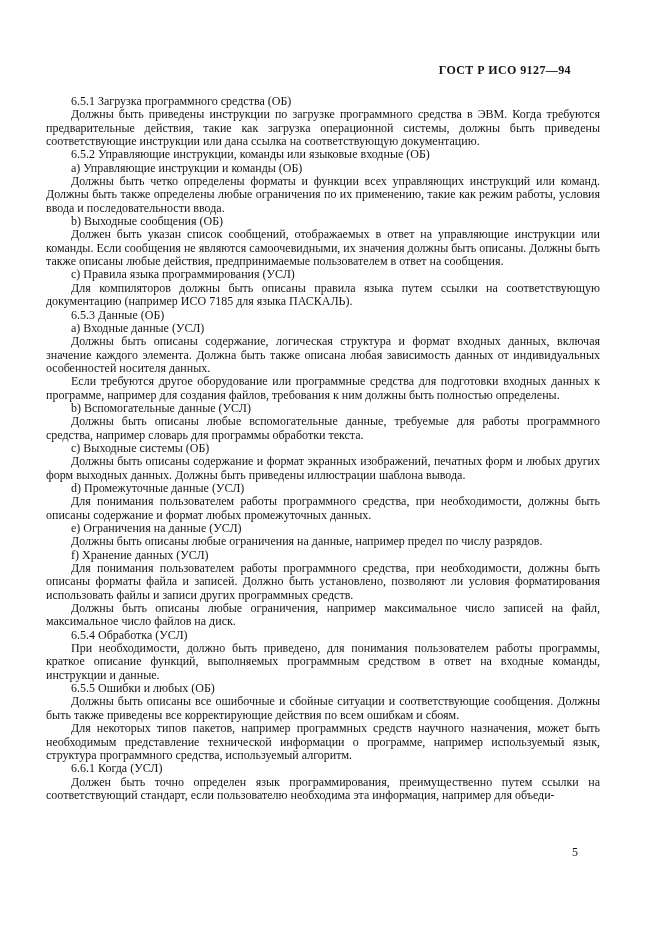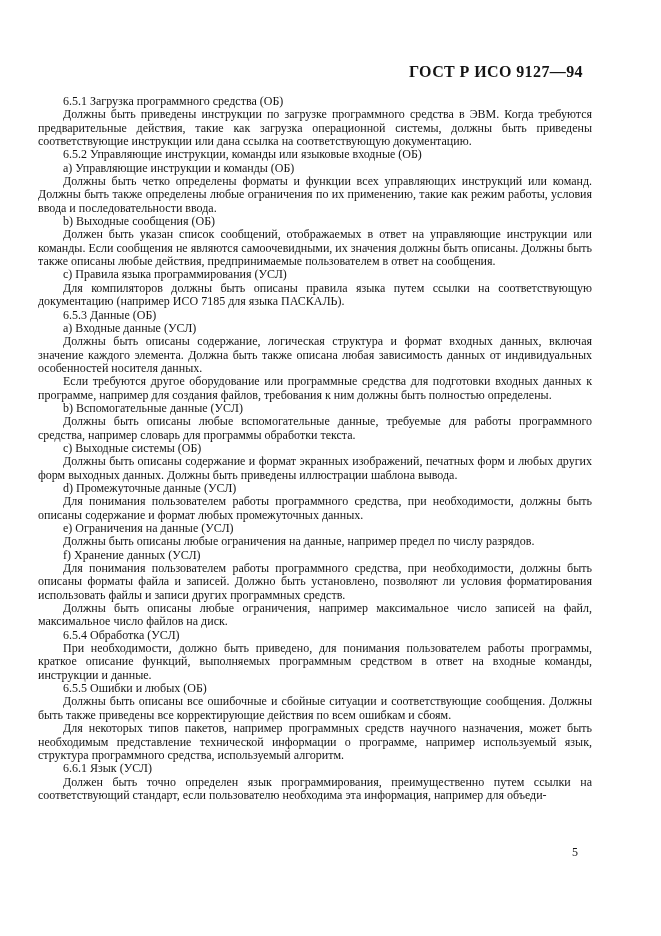--- a/index.html
+++ b/index.html
@@ -12,32 +12,32 @@
     width: 661px;
     height: 936px;
     background: #ffffff;
     font-family: "Liberation Serif", "DejaVu Serif", serif;
     color: #141414;
     overflow: hidden;
   }
   .running-header {
     position: absolute;
     top: 63px;
-    left: 28px;
+    left: 16px;
     width: 555px;
     text-align: right;
     font-weight: bold;
-    font-size: 16px;
+    font-size: 12px;
     letter-spacing: 0.4px;
     white-space: nowrap;
   }
   .doc-body {
     position: absolute;
     top: 95px;
-    left: 38px;
+    left: 46px;
     width: 554px;
     font-size: 12px;
     line-height: 13.35px;
     text-align: justify;
   }
   .doc-body p.para {
     margin: 0;
     padding: 0;
     text-indent: 25px;
   }
@@ -82,18 +82,18 @@
       <p class="para">e) Ограничения на данные (УСЛ)</p>
       <p class="para">Должны быть описаны любые ограничения на данные, например предел по числу разрядов.</p>
       <p class="para">f) Хранение данных (УСЛ)</p>
       <p class="para">Для понимания пользователем работы программного средства, при необходимости, должны быть описаны форматы файла и записей. Должно быть установлено, позволяют ли условия форматирования использовать файлы и записи других программных средств.</p>
       <p class="para">Должны быть описаны любые ограничения, например максимальное число записей на файл, максимальное число файлов на диск.</p>
       <p class="para">6.5.4 Обработка (УСЛ)</p>
       <p class="para">При необходимости, должно быть приведено, для понимания пользователем работы программы, краткое описание функций, выполняемых программным средством в ответ на входные команды, инструкции и данные.</p>
       <p class="para">6.5.5 Ошибки и любых (ОБ)</p>
       <p class="para">Должны быть описаны все ошибочные и сбойные ситуации и соответствующие сообщения. Должны быть также приведены все корректирующие действия по всем ошибкам и сбоям.</p>
       <p class="para">Для некоторых типов пакетов, например программных средств научного назначения, может быть необходимым представление технической информации о программе, например используемый язык, структура программного средства, используемый алгоритм.</p>
-      <p class="para">6.6.1 Язык (УСЛ)</p>
+      <p class="para">6.6.1 Когда (УСЛ)</p>
       <p class="para">Должен быть точно определен язык программирования, преимущественно путем ссылки на соответствующий стандарт, если пользователю необходима эта информация, например для объеди-</p>
     </div>
 
   <div class="page-number">5</div>
 </div>
 
 </body></html>

